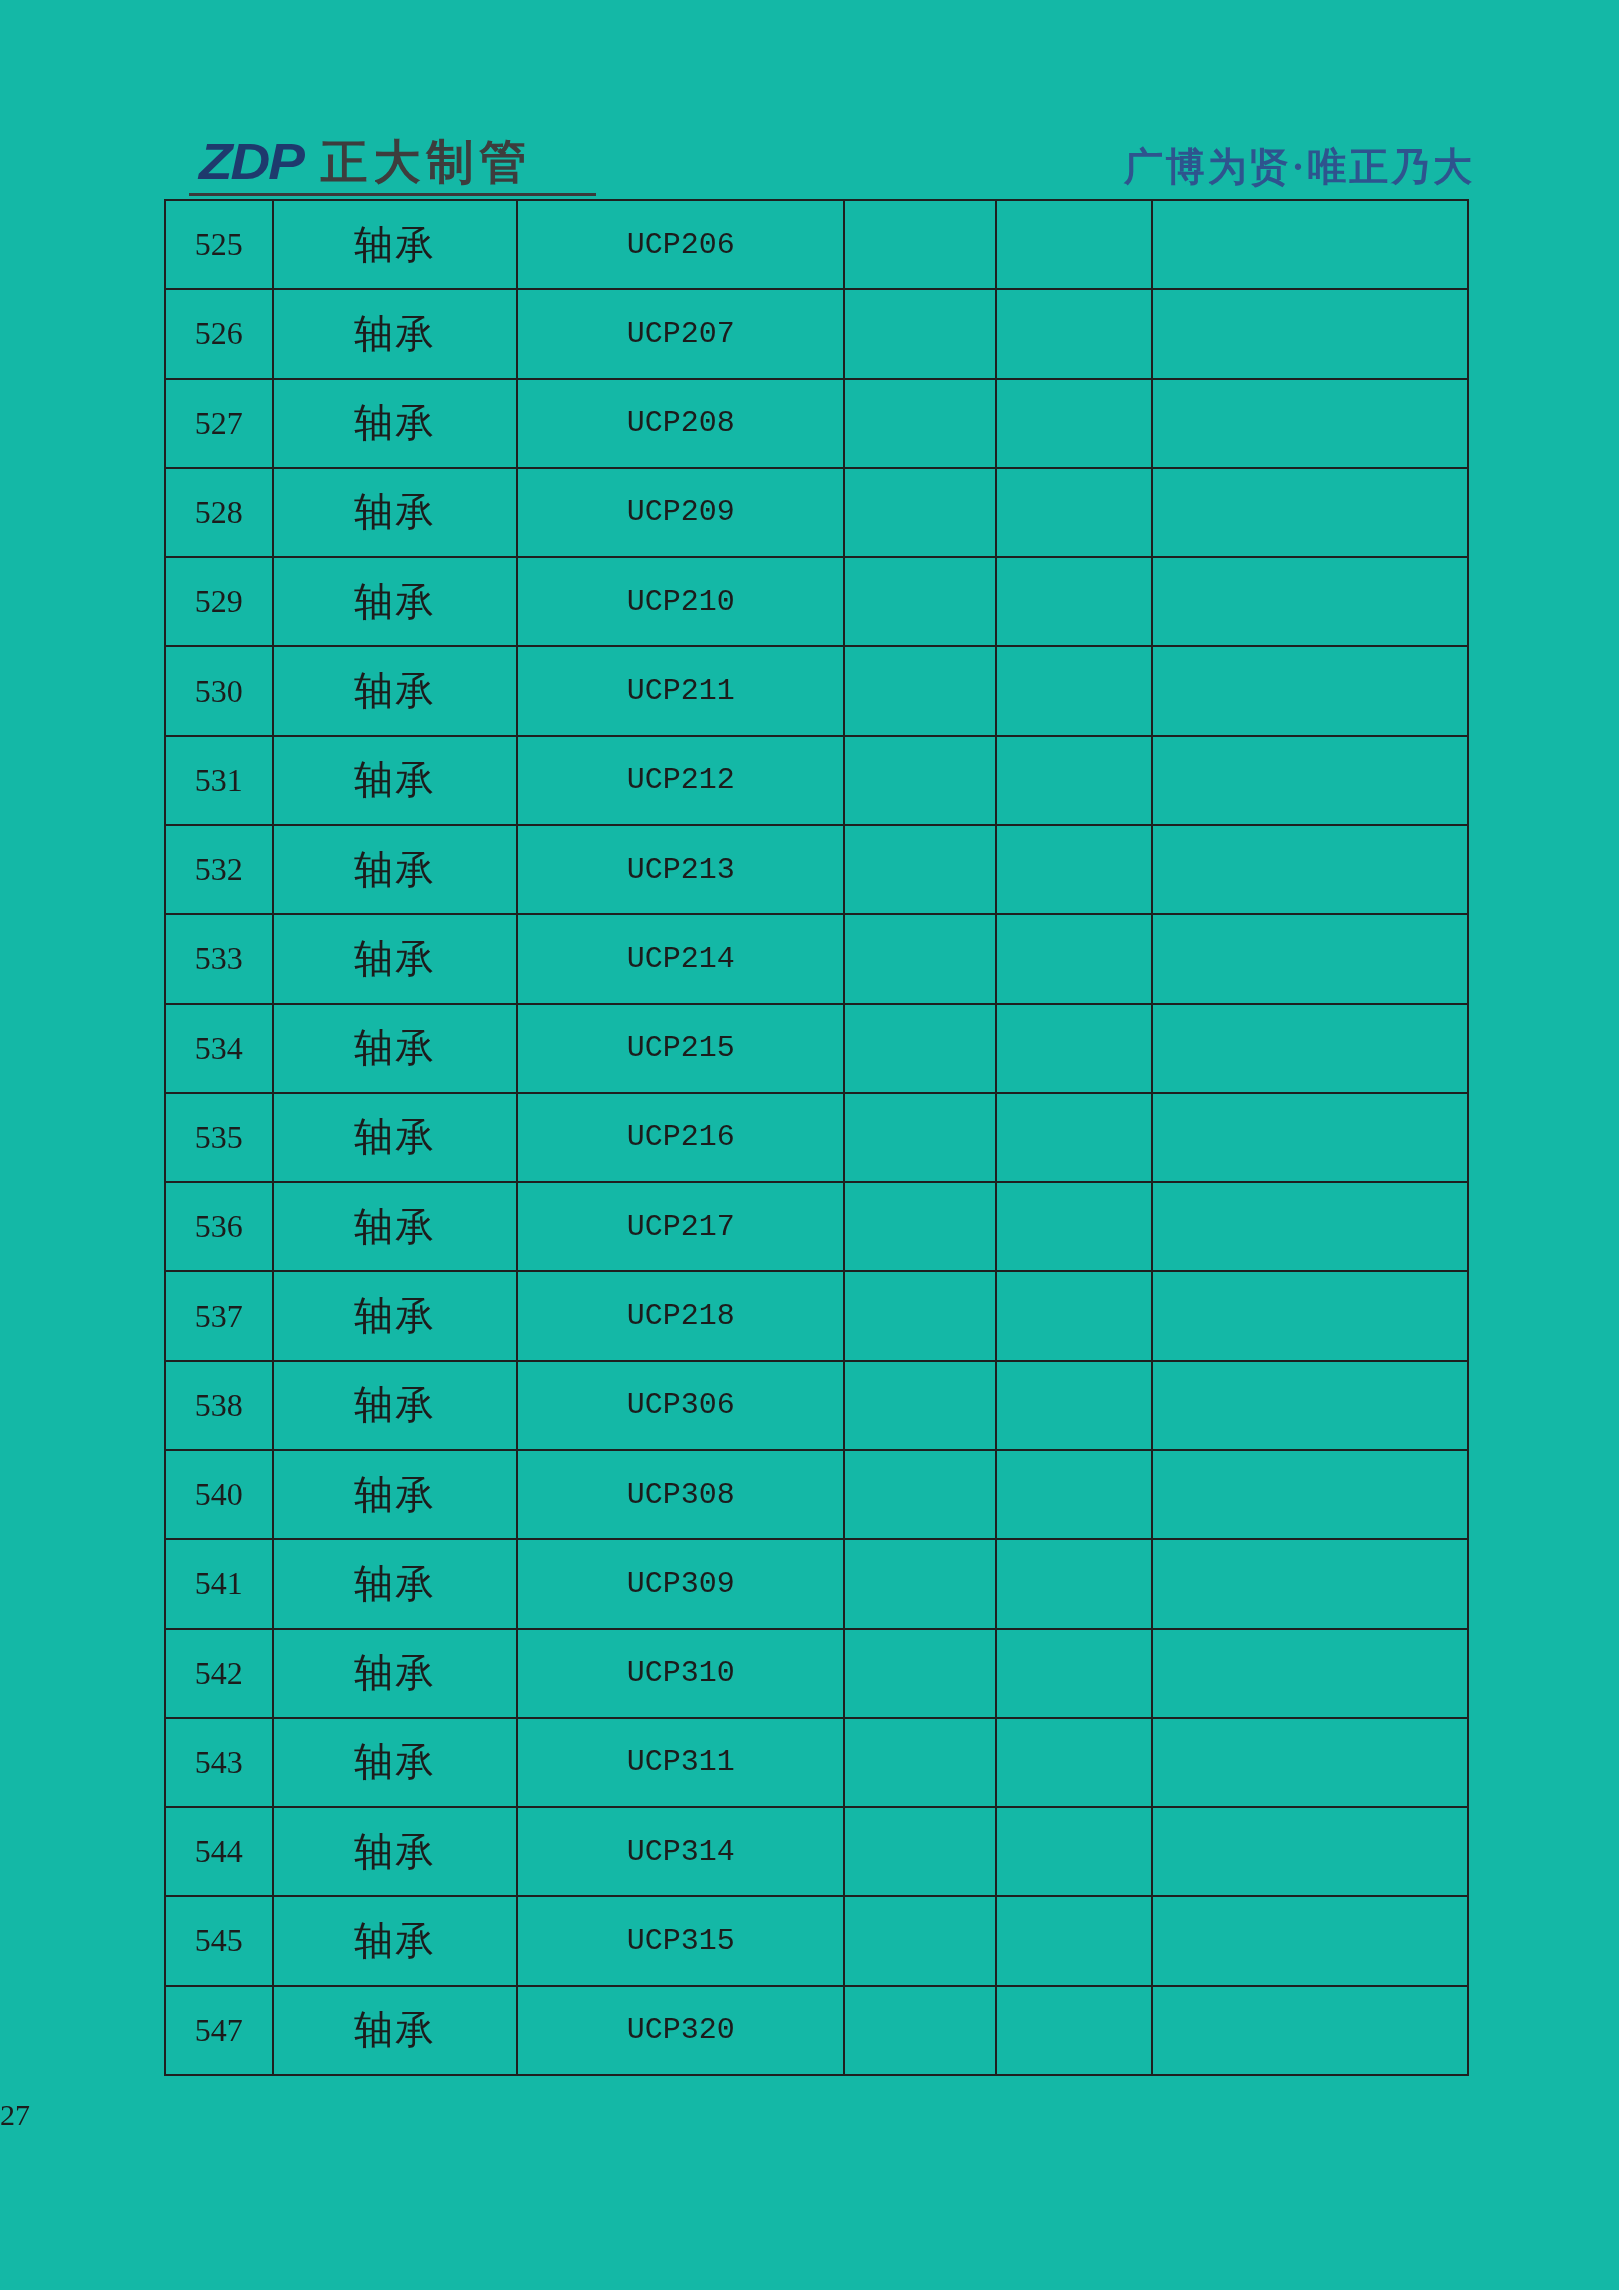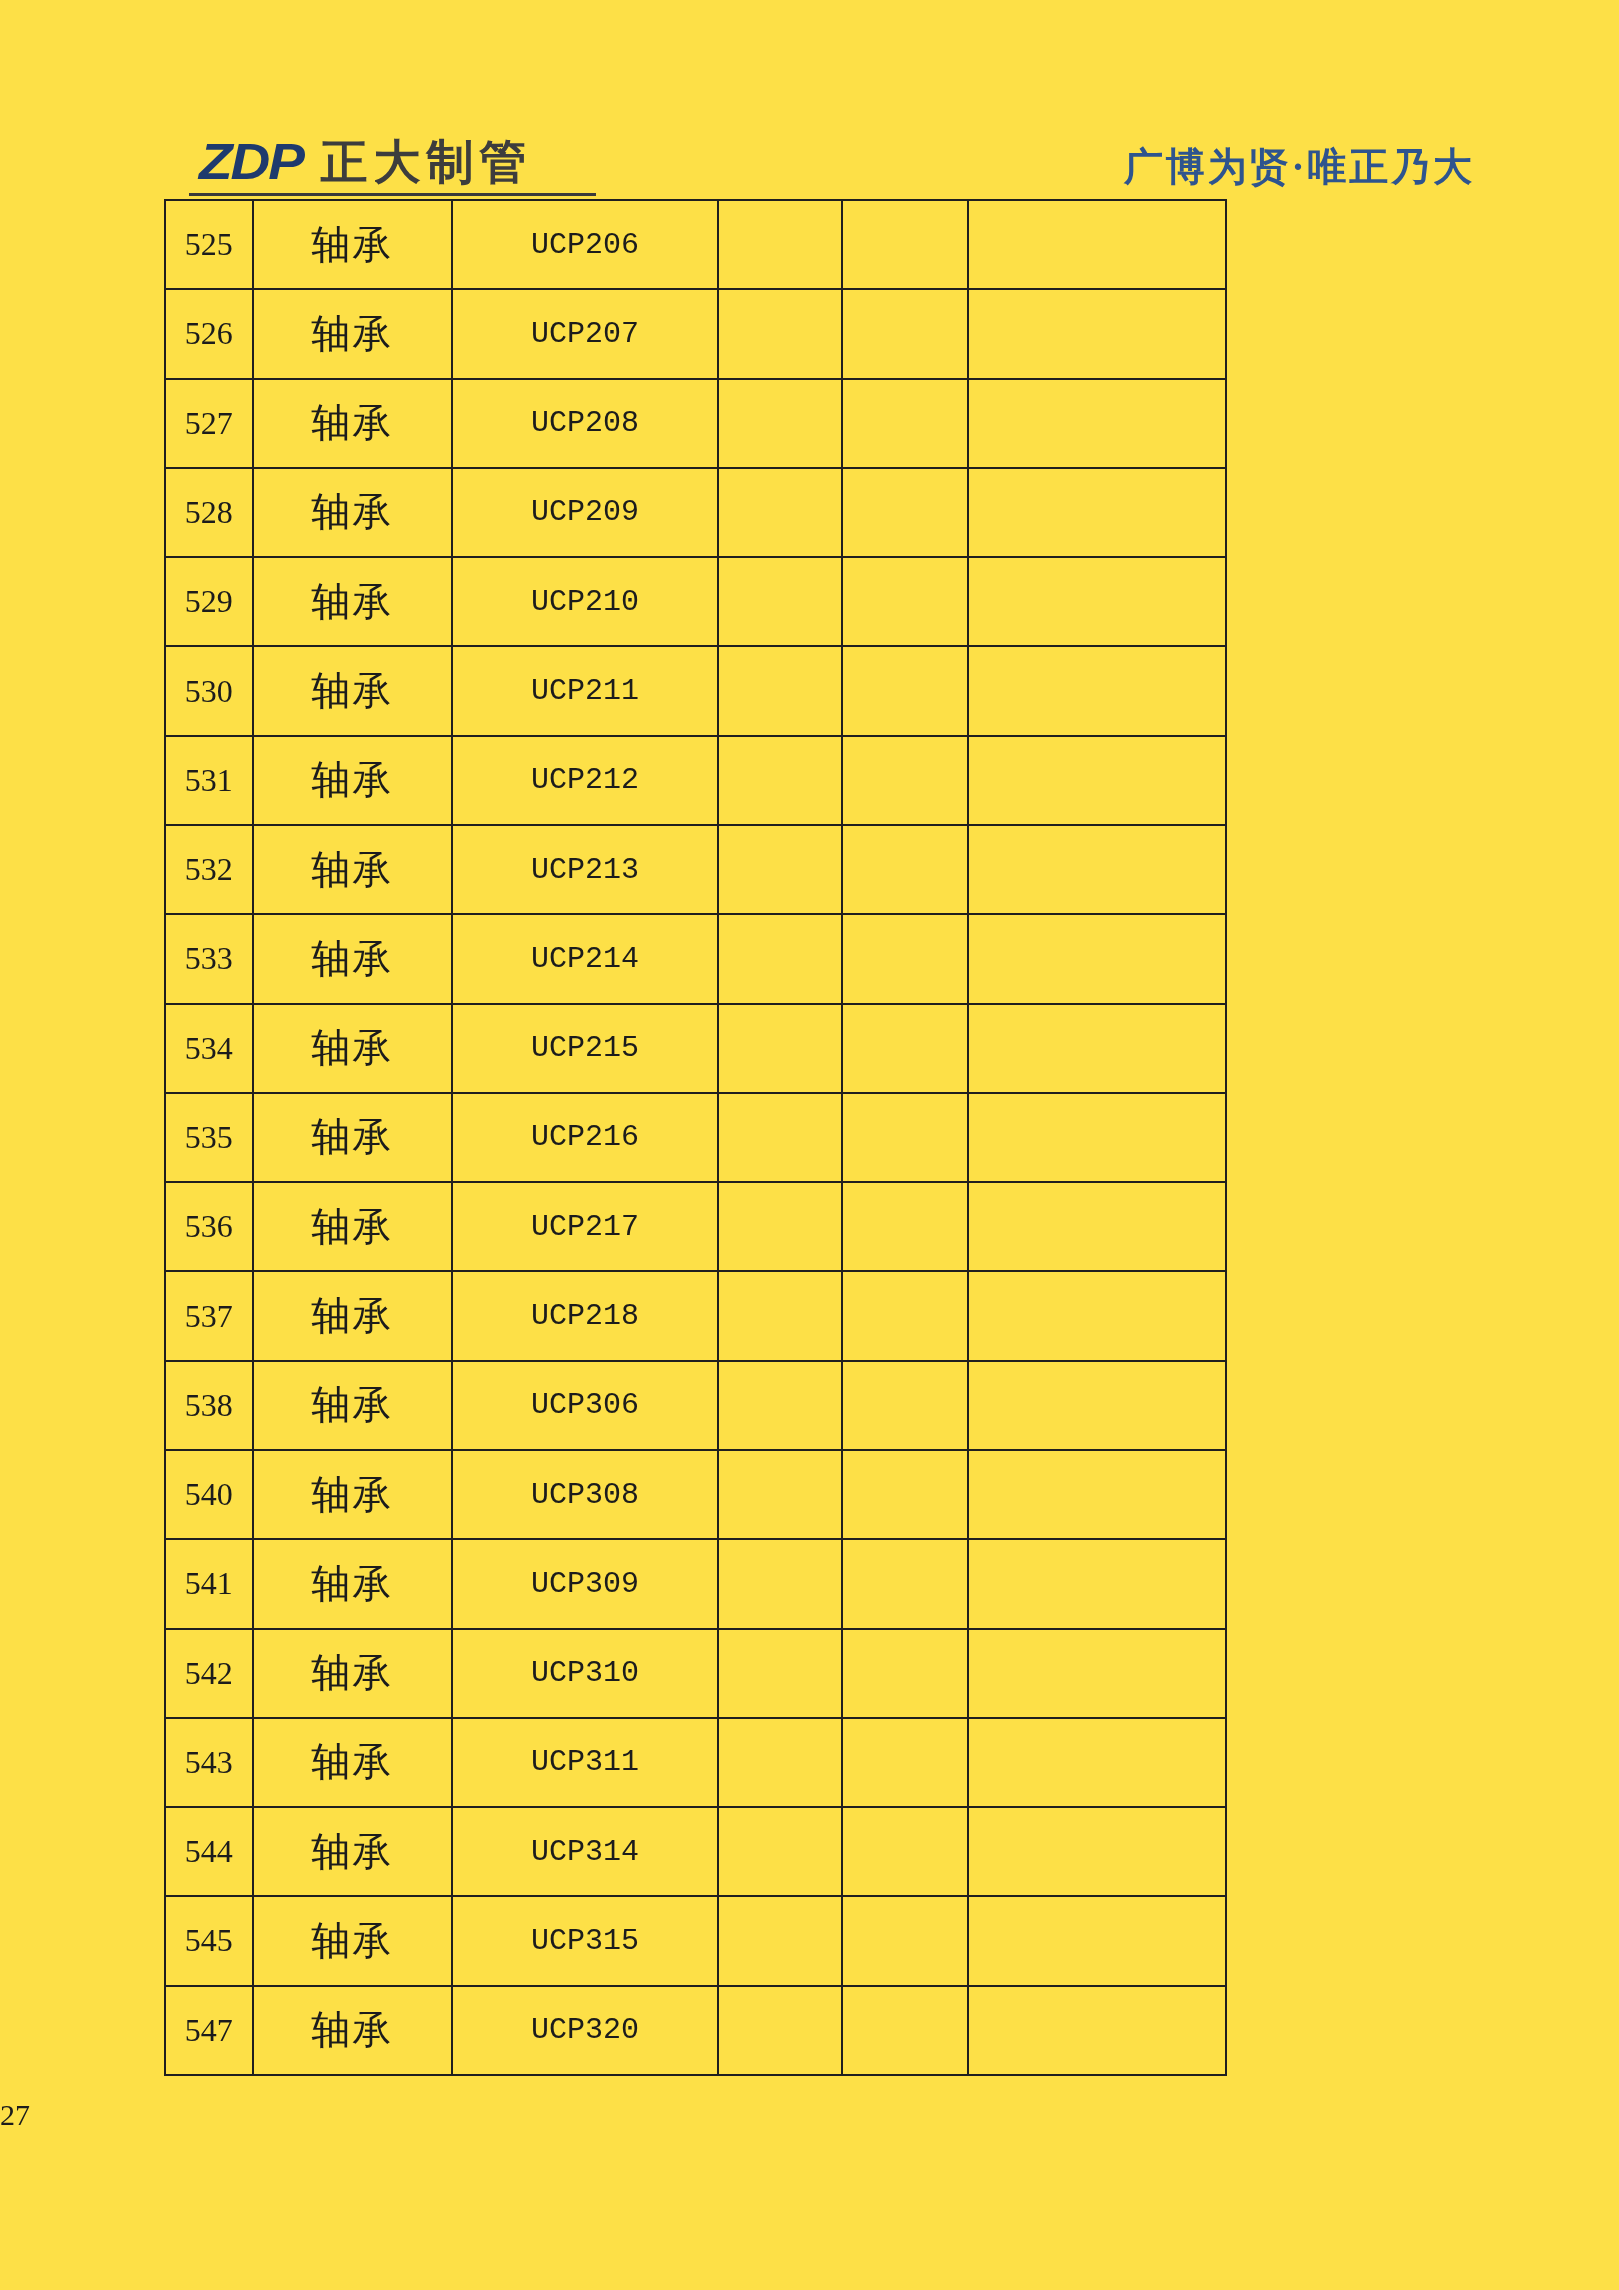--- a/index.html
+++ b/index.html
@@ -4,21 +4,21 @@
 <style>
   html, body {
     margin: 0;
     padding: 0;
     background: #ffffff;
   }
   .page {
     position: relative;
     width: 1619px;
     height: 2291px;
-    background: #fde047;
+    background: #14b8a6;
     overflow: hidden;
     font-family: "Liberation Serif", serif;
     color: #1c1c1c;
   }
 
   
   .logo {
     position: absolute;
     left: 199px;
     top: 135px;
@@ -65,21 +65,21 @@
     letter-spacing: 2.9px;
     color: #2e548e;
     white-space: nowrap;
   }
 
   
   table.parts {
     position: absolute;
     left: 164px;
     top: 199px;
-    width: 1063px;
+    width: 1305px;
     height: 1877px;
     border-collapse: collapse;
     table-layout: fixed;
     border: 2.9px solid #1f1f1f;
   }
   table.parts td {
     border: 2px solid #1f1f1f;
     text-align: center;
     vertical-align: middle;
     padding: 0;

